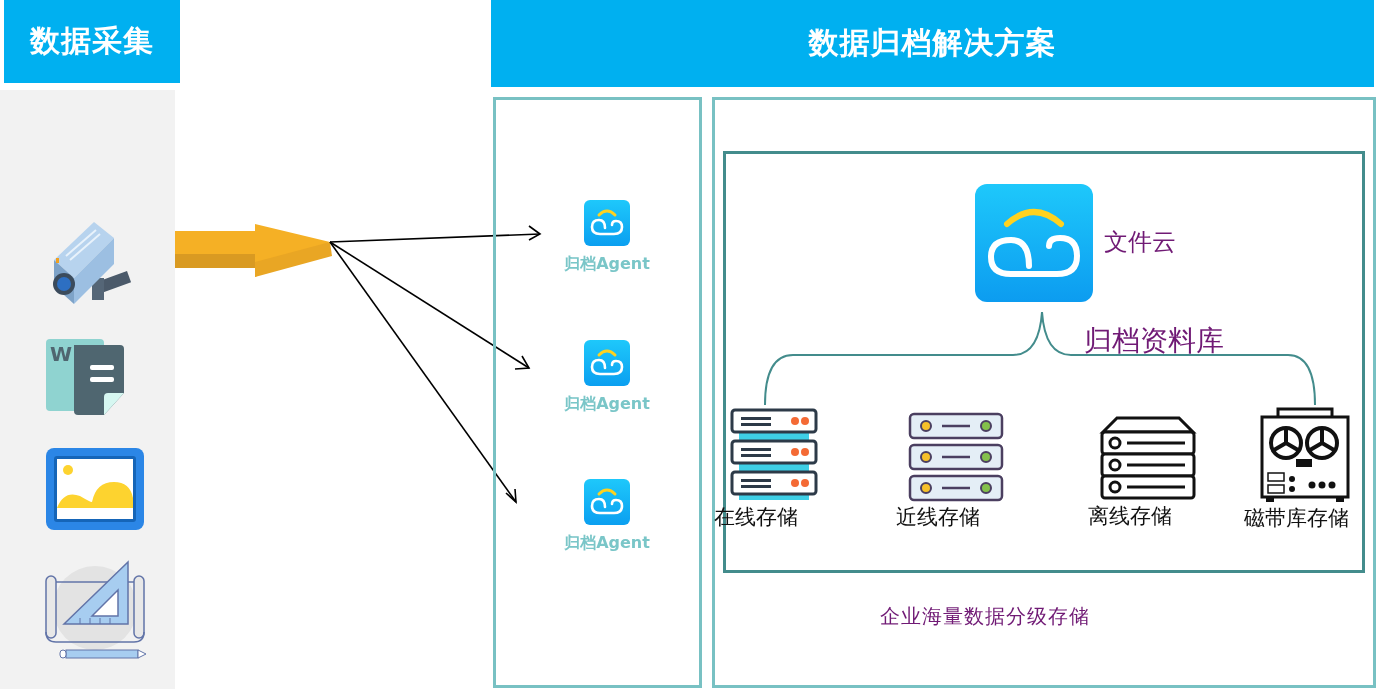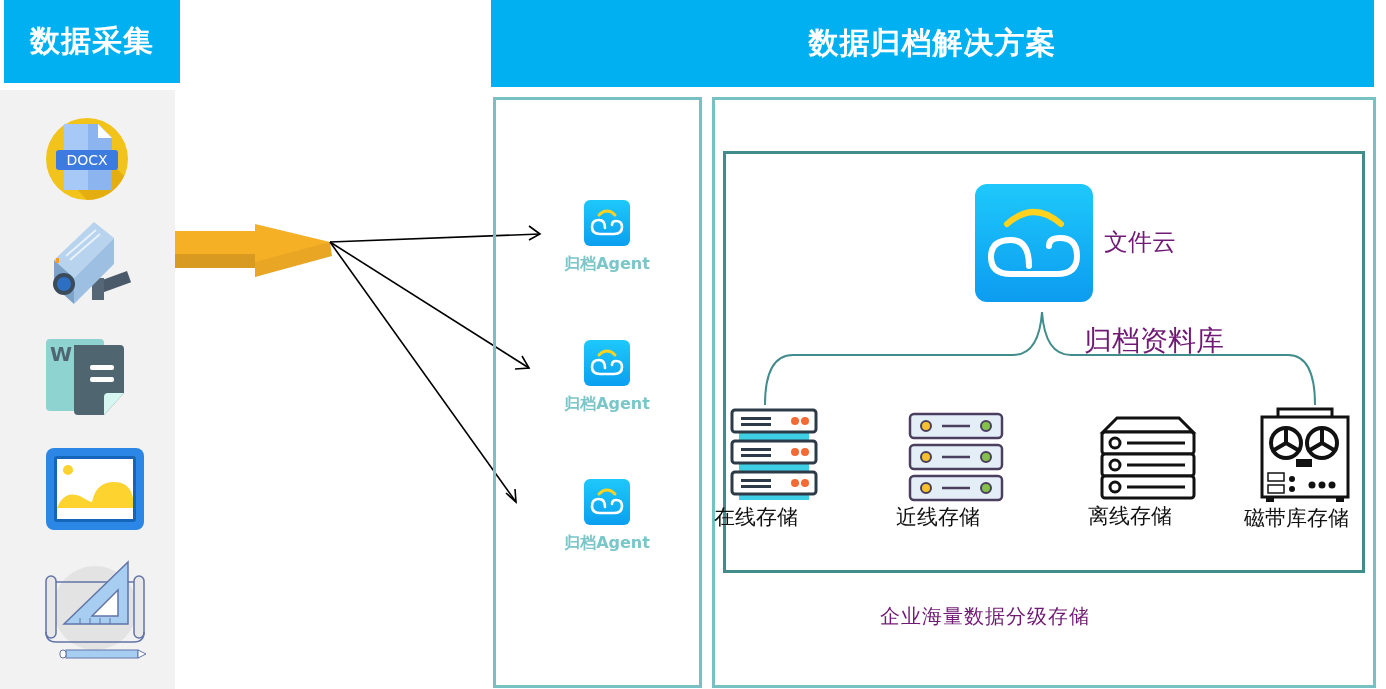--- a/index.html
+++ b/index.html
@@ -22,31 +22,20 @@
   svg{display:block;}
 </style>
 </head>
 <body>
 
 <div id="hdr-left" class="abs hdr">数据采集</div>
 <div id="hdr-right" class="abs hdr">数据归档解决方案</div>
 
 <div id="left-strip" class="abs">
 
-  <div class="src-icon" style="top:26px;">
-    <svg width="86" height="86" viewBox="0 0 86 86">
-      <circle cx="43" cy="43" r="41" fill="#f2c31b"></circle>
-      <path d="M43 84 A41 41 0 0 0 80 60 L60 40 L30 70 Z" fill="#e0a90f" opacity="0.8"></path>
-      <path d="M20 8 H54 L68 22 V74 H20 Z" fill="#a7c9f7"></path>
-      <path d="M44 8 H54 L68 22 V74 H44 Z" fill="#8cb5f0"></path>
-      <path d="M54 8 V22 H68 Z" fill="#ffffff"></path>
-      <rect x="12" y="34" width="62" height="20" rx="3" fill="#3d7be0"></rect>
-      <text x="43" y="49" font-size="14" fill="#fff" text-anchor="middle" font-family="DejaVu Sans, sans-serif">DOCX</text>
-    </svg>
-  </div>
 
   <div class="src-icon" style="top:130px;">
     <svg width="90" height="90" viewBox="0 0 90 90">
       <rect x="56" y="56" width="30" height="12" fill="#4b5a6a" transform="rotate(-20 70 62)"></rect>
       <rect x="48" y="58" width="12" height="22" fill="#556677"></rect>
       <polygon points="10,40 50,2 70,18 30,58" fill="#b7d3ee"></polygon>
       <polygon points="10,40 30,58 30,84 10,66" fill="#7ea3c8"></polygon>
       <polygon points="30,58 70,18 70,44 30,84" fill="#9cbfe2"></polygon>
       <line x1="22" y1="36" x2="52" y2="10" stroke="#e8f2fb" stroke-width="2"></line>
       <line x1="26" y1="40" x2="56" y2="14" stroke="#e8f2fb" stroke-width="2"></line>

